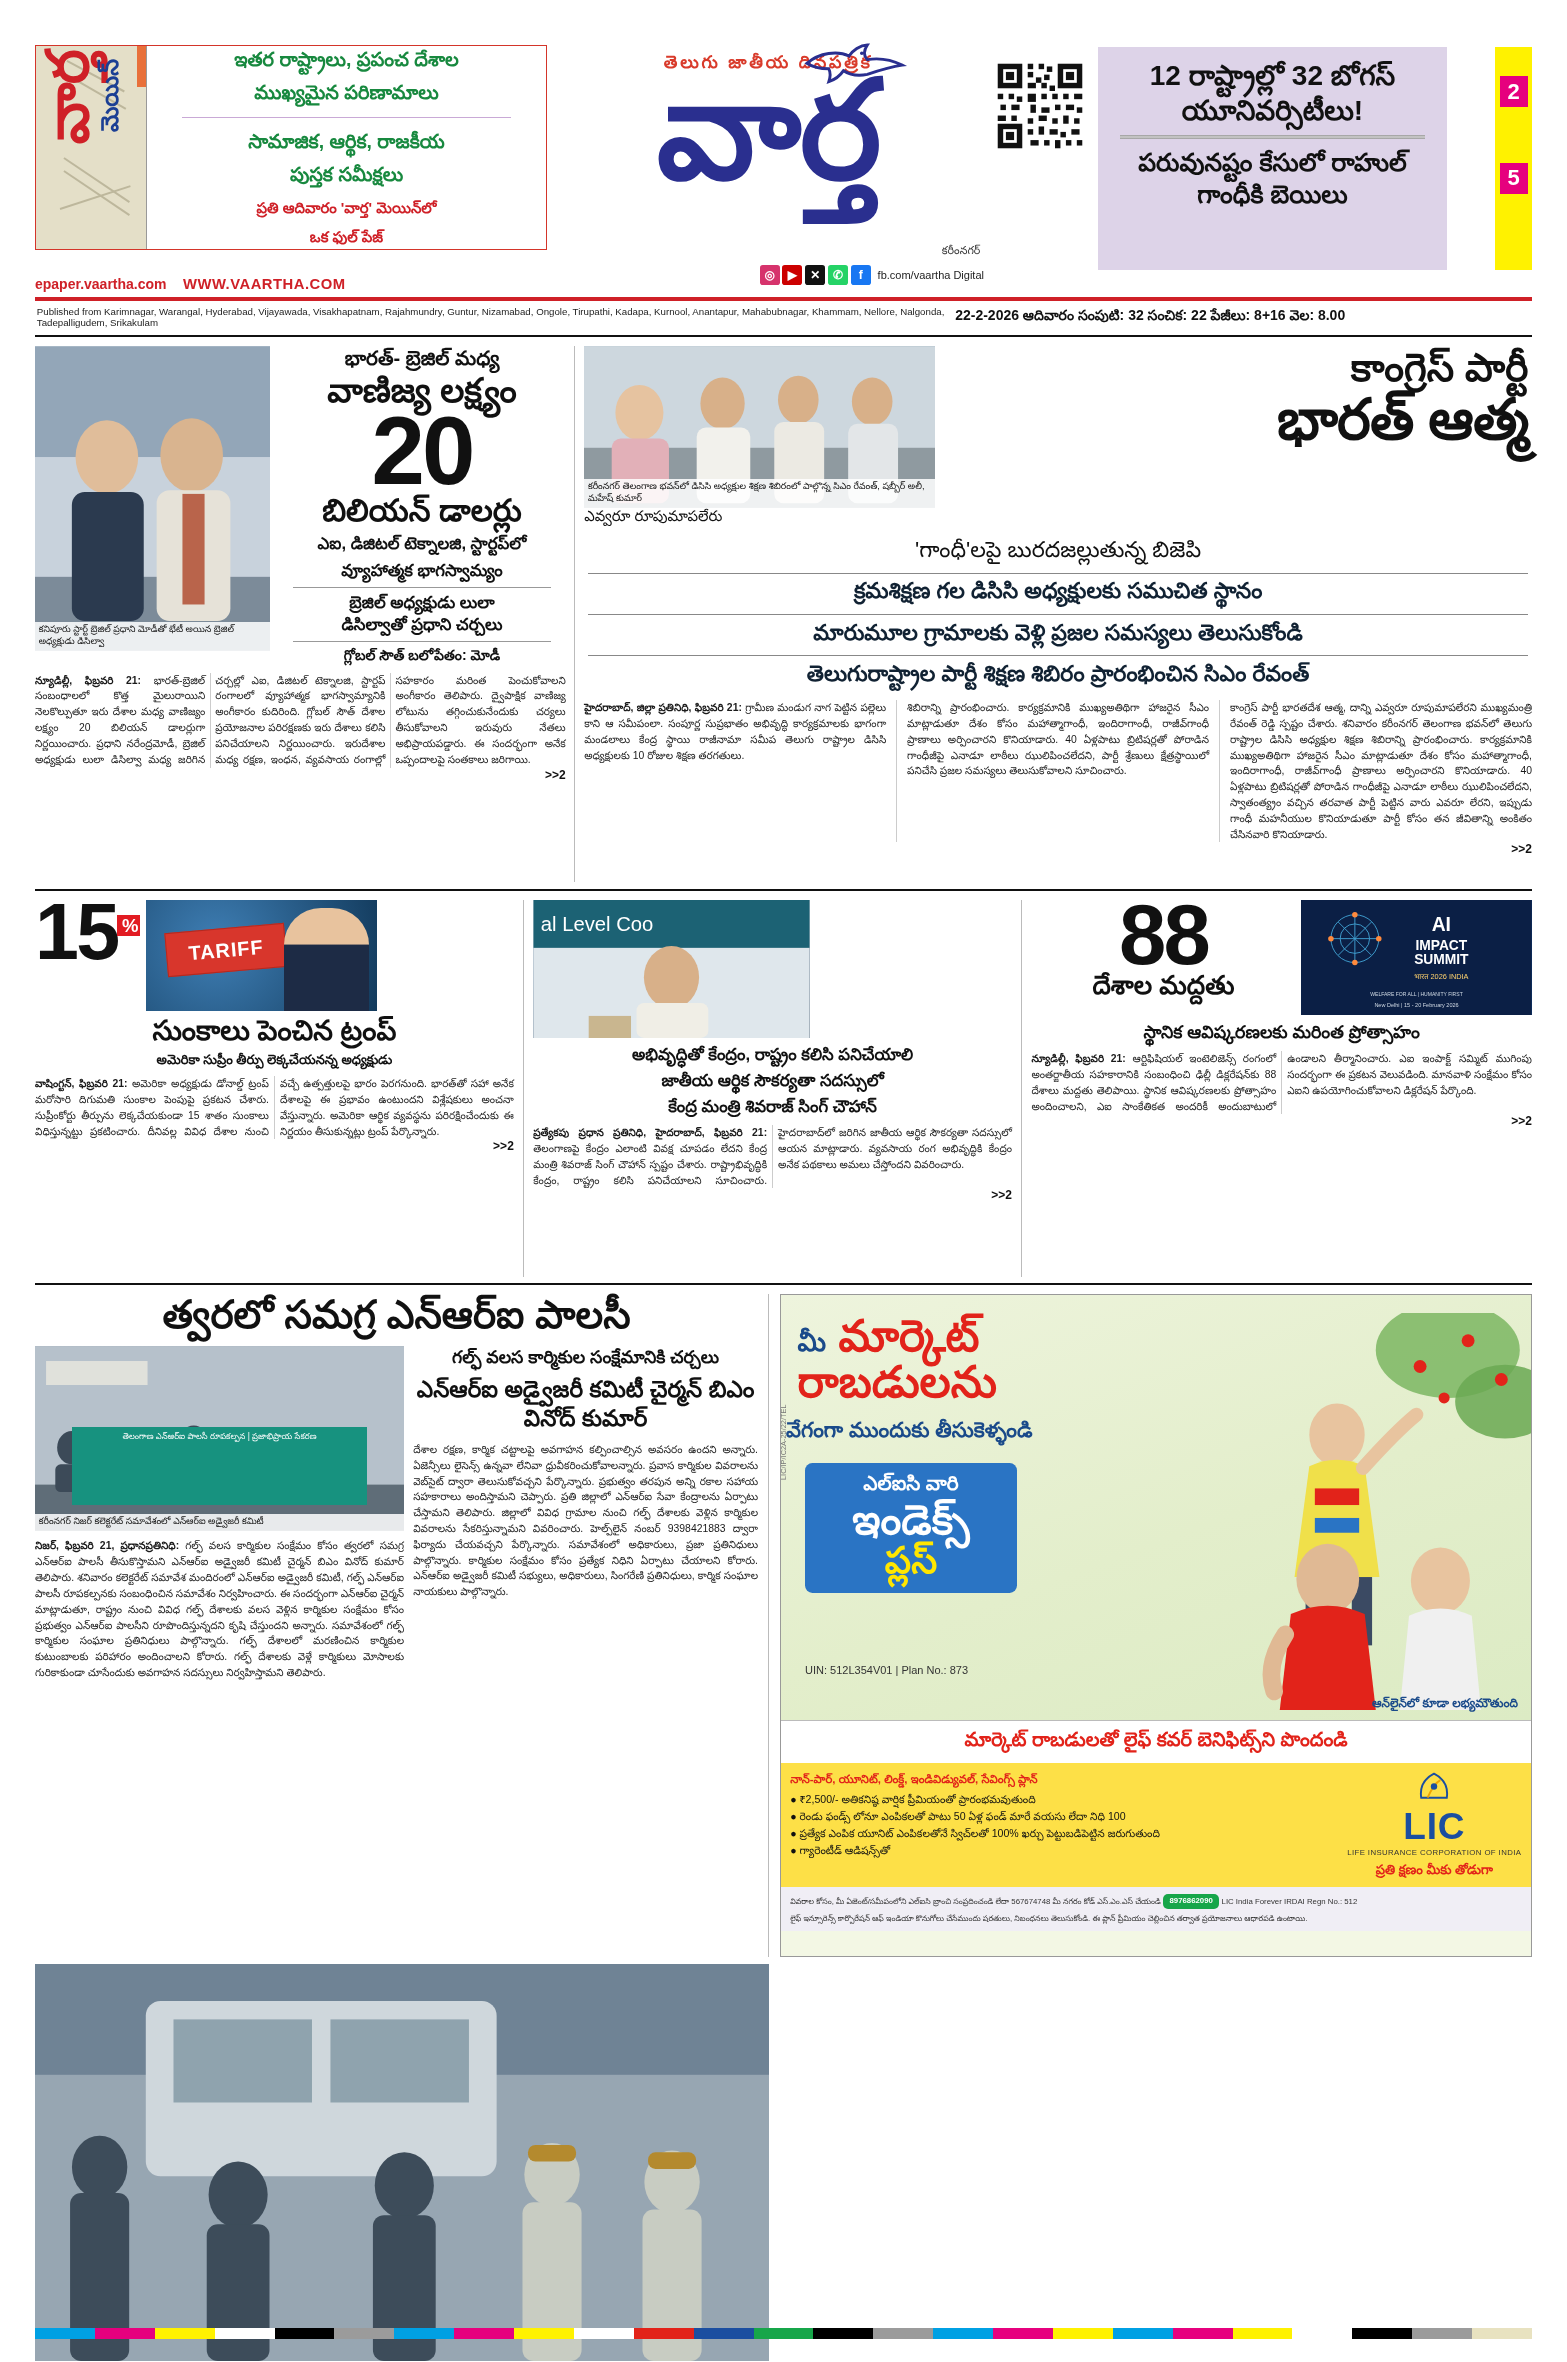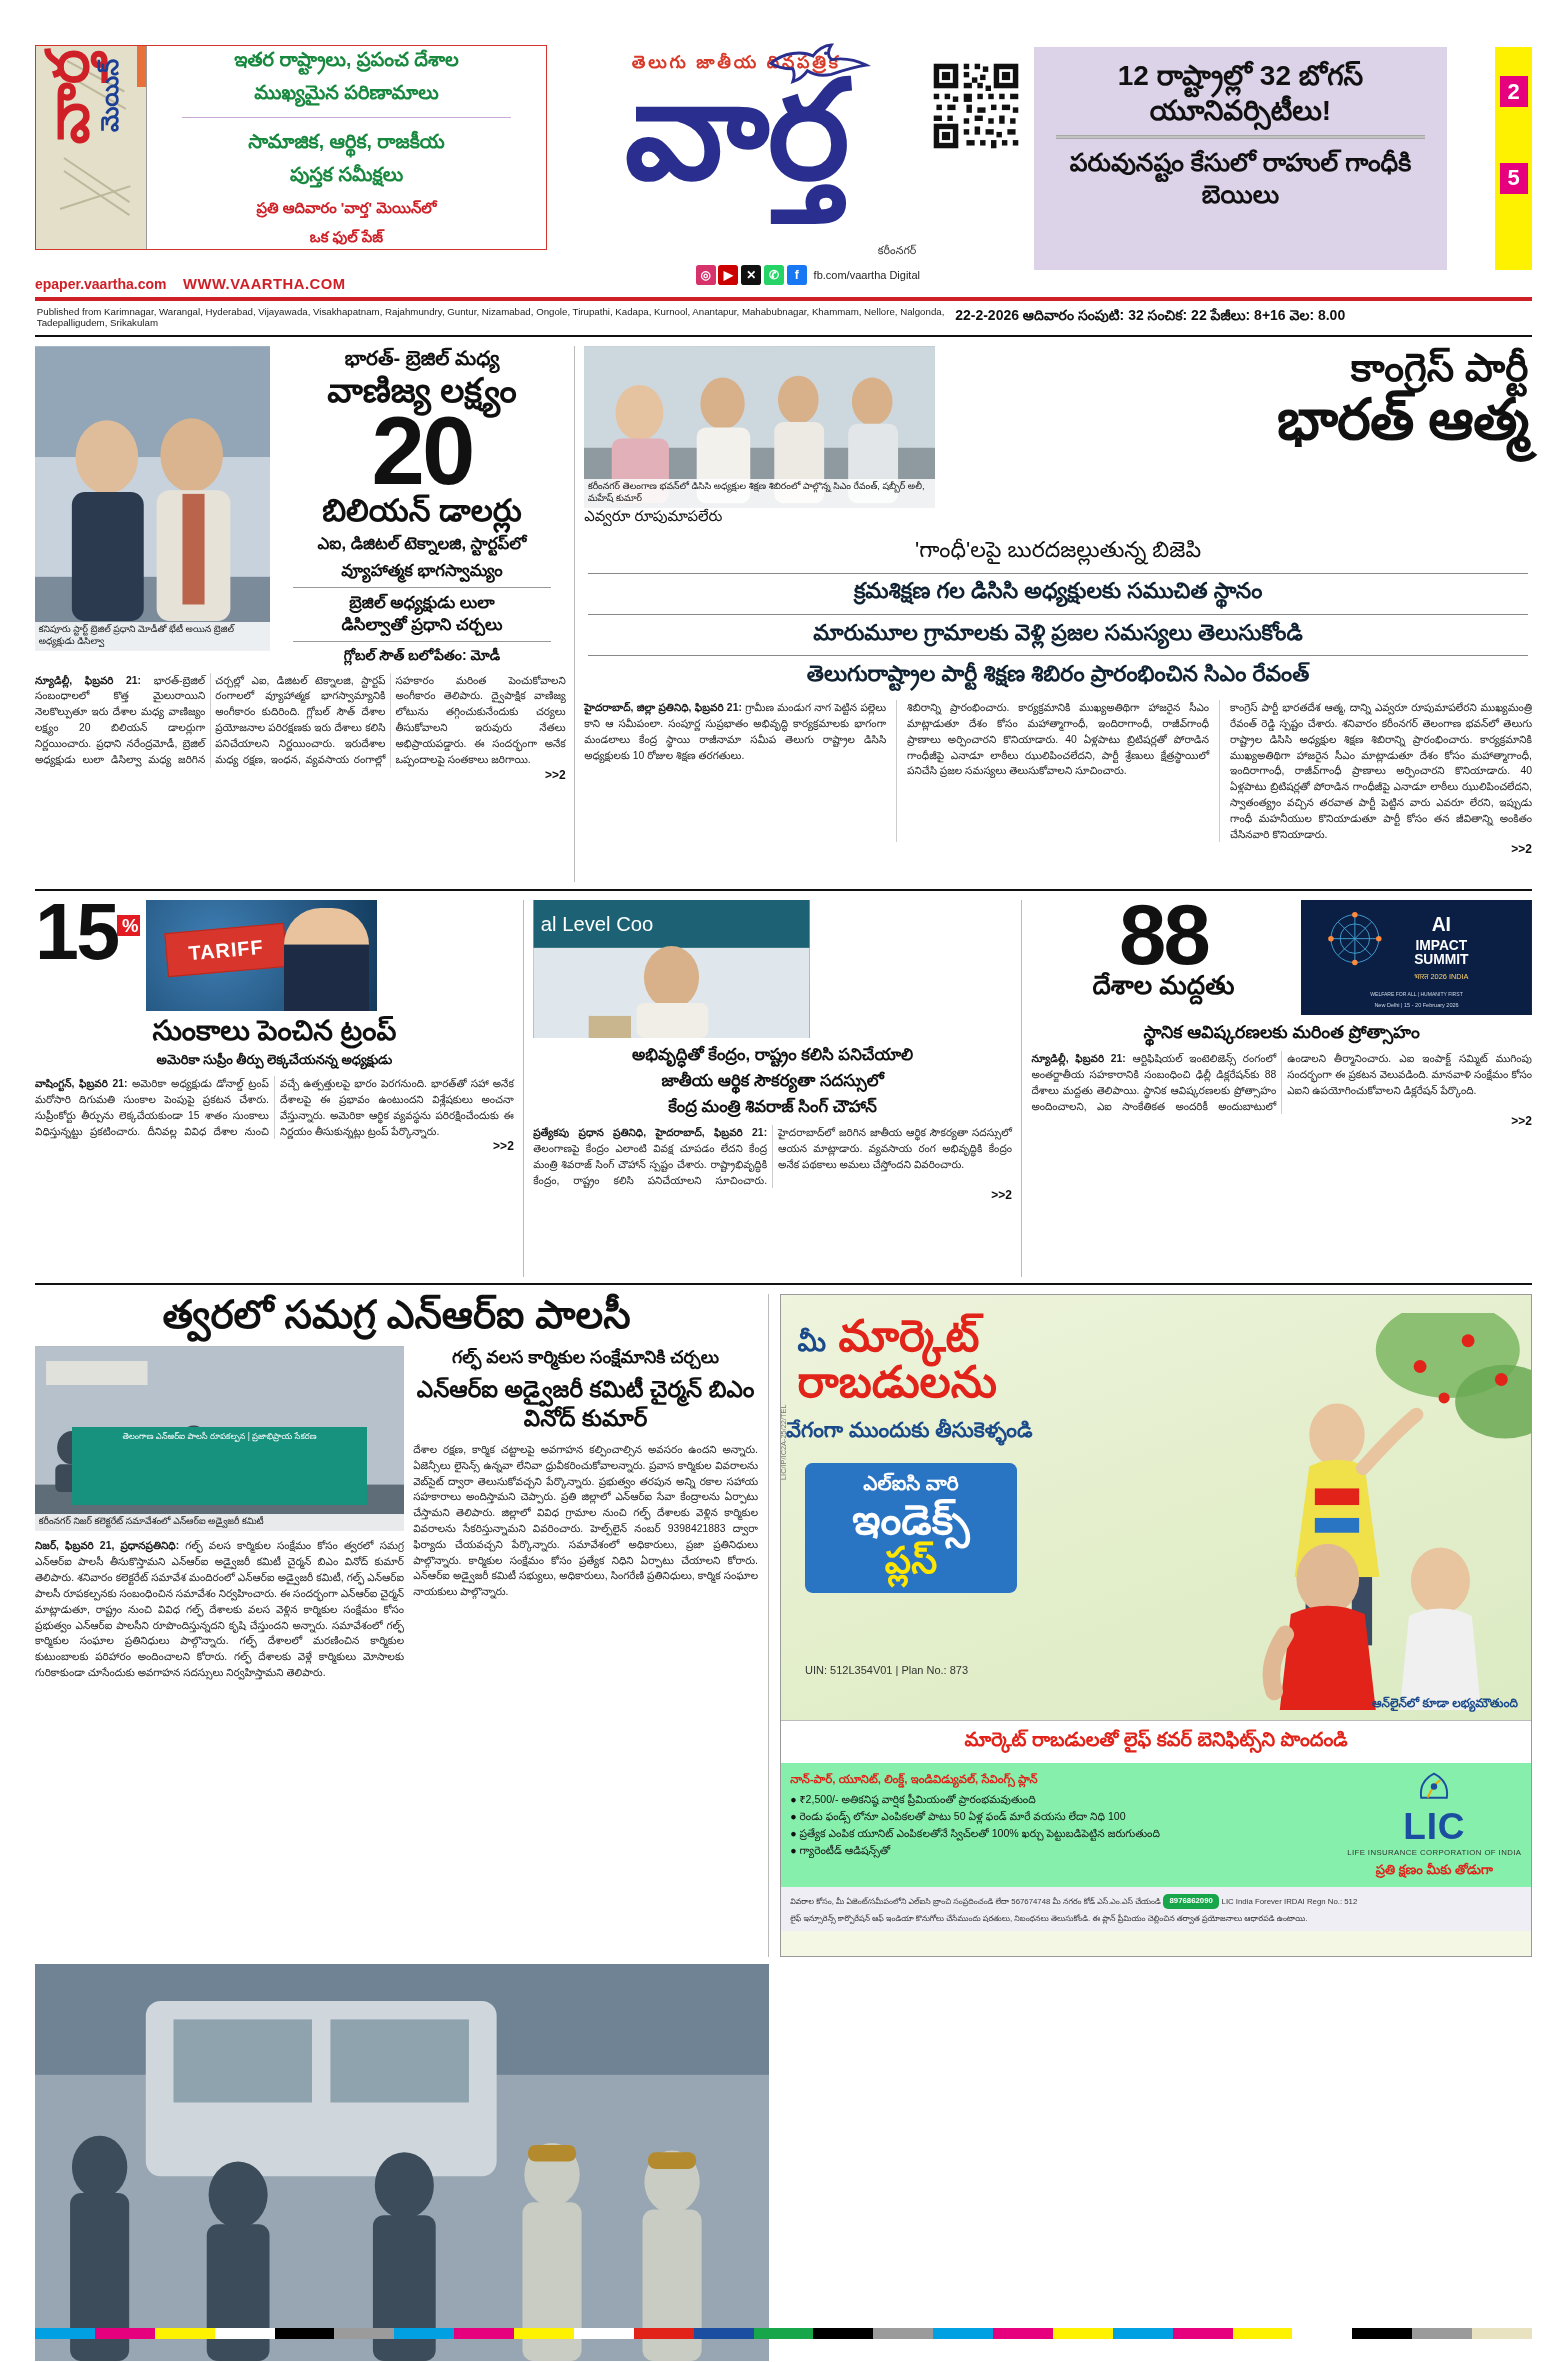--- a/index.html
+++ b/index.html
@@ -52,21 +52,21 @@
   .logo-city { position: absolute; right: 9.2px; bottom: 11px; font-size: 11px; color: #333; }
   .logo-social { position: absolute; right: 5.5px; bottom: -14.8px; display: flex; gap: 2.8px; align-items:center; }
   .logo-social .si {
     width: 20px; height: 20px; border-radius: 2.8px; color: #fff; font-size: 12px;
     display:flex; align-items:center; justify-content:center; font-weight:bold;
   }
   .logo-social .lbl { font-size: 11px; color: #222; margin-left: 4px; }
 
   .qr { width: 90px; height: 90px; margin: 33px 13px 0 5.5px; }
 
-  .topbox { width: 498px; margin-top: 18.5px; display:flex;gap:48px; }
+  .topbox { width: 434px; margin-top: 18.5px; display:flex;gap:48px; }
   .topbox-inner { flex:1; background: #ddd3e8; padding: 11px 9.2px; }
   .topbox .h1 { font-size: 28px; font-weight: bold; line-height: 1.25; text-align:center; }
   .topbox .sep { height: 4.6px; background: linear-gradient(#9a9a9a,#d0d0d0,#9a9a9a); margin: 7.4px 13px; }
   .topbox .h2 { font-size: 25px; font-weight: bold; line-height: 1.25; text-align:center;margin-top:8px; }
   .topbox-side { width: 37px; background: #fff200; position: relative; }
   .pgnum {
     position: absolute; left: 4.6px; width: 28px; height: 31px; background: #e6007e; color: #fff;
     font-size: 22px; font-weight: bold; display:flex; align-items:center; justify-content:center;
   }
   .pgnum.a { top: 29.5px; }
@@ -173,21 +173,21 @@
     border-radius: 7.4px; padding: 9.2px 7.4px 13px 7.4px; text-align:center;
   }
   .ad-plus .l1 { font-size: 20px; font-weight:bold; }
   .ad-plus .l2 { font-size: 41px; font-weight:bold; line-height: 1.02;}
   .ad-plus .l3 { font-size: 37px; font-weight:bold; color:#ffe600; line-height:1.02;}
   .ad-uin { position:absolute; left: 24px; top: 369px; font-size: 11px; color:#333; }
   .ad-fam { position:absolute; right: 0; top: 18.5px; width: 388px; height: 397px; }
   .ad-offline { position:absolute; right: 13px; bottom: 7.4px; font-size: 12px; color:#1a4a8a; font-weight:bold; }
   .ad-strip { background: #fff; padding: 7.4px 9.2px; border-top: 0.9px solid #bbb; }
   .ad-strip .t { color:#e2231a; font-size: 19.4px; font-weight:bold; text-align:center; }
-  .ad-bullets { display:flex; padding: 7.4px 9.2px; gap: 9.2px; background:#86efac; }
+  .ad-bullets { display:flex; padding: 7.4px 9.2px; gap: 9.2px; background:#fde047; }
   .ad-bullets .bl { flex:1; font-size: 10.6px; line-height:1.6; }
   .ad-bullets .bl .tt { color:#e2231a; font-weight:bold; font-size: 11.5px; margin-bottom:2.8px;}
   .lic-logo { width: 175px; text-align:center; }
   .lic-mark { font-size: 37px; font-weight:bold; color:#1b4ea0; letter-spacing:0.9px; }
   .lic-sub { font-size: 7.8px; color:#333; letter-spacing:0.4px; }
   .lic-tag { font-size: 13px; color:#e2231a; font-weight:bold; margin-top:4.6px; }
   .ad-foot { background:#f0eef5; font-size: 7.8px; line-height:1.5; padding: 6.5px 9.2px; color:#333; }
   .ad-foot .ph { background:#17a64a; color:#fff; font-weight:bold; padding: 1.8px 6.5px; border-radius:5px; display:inline-block;}
 
   

